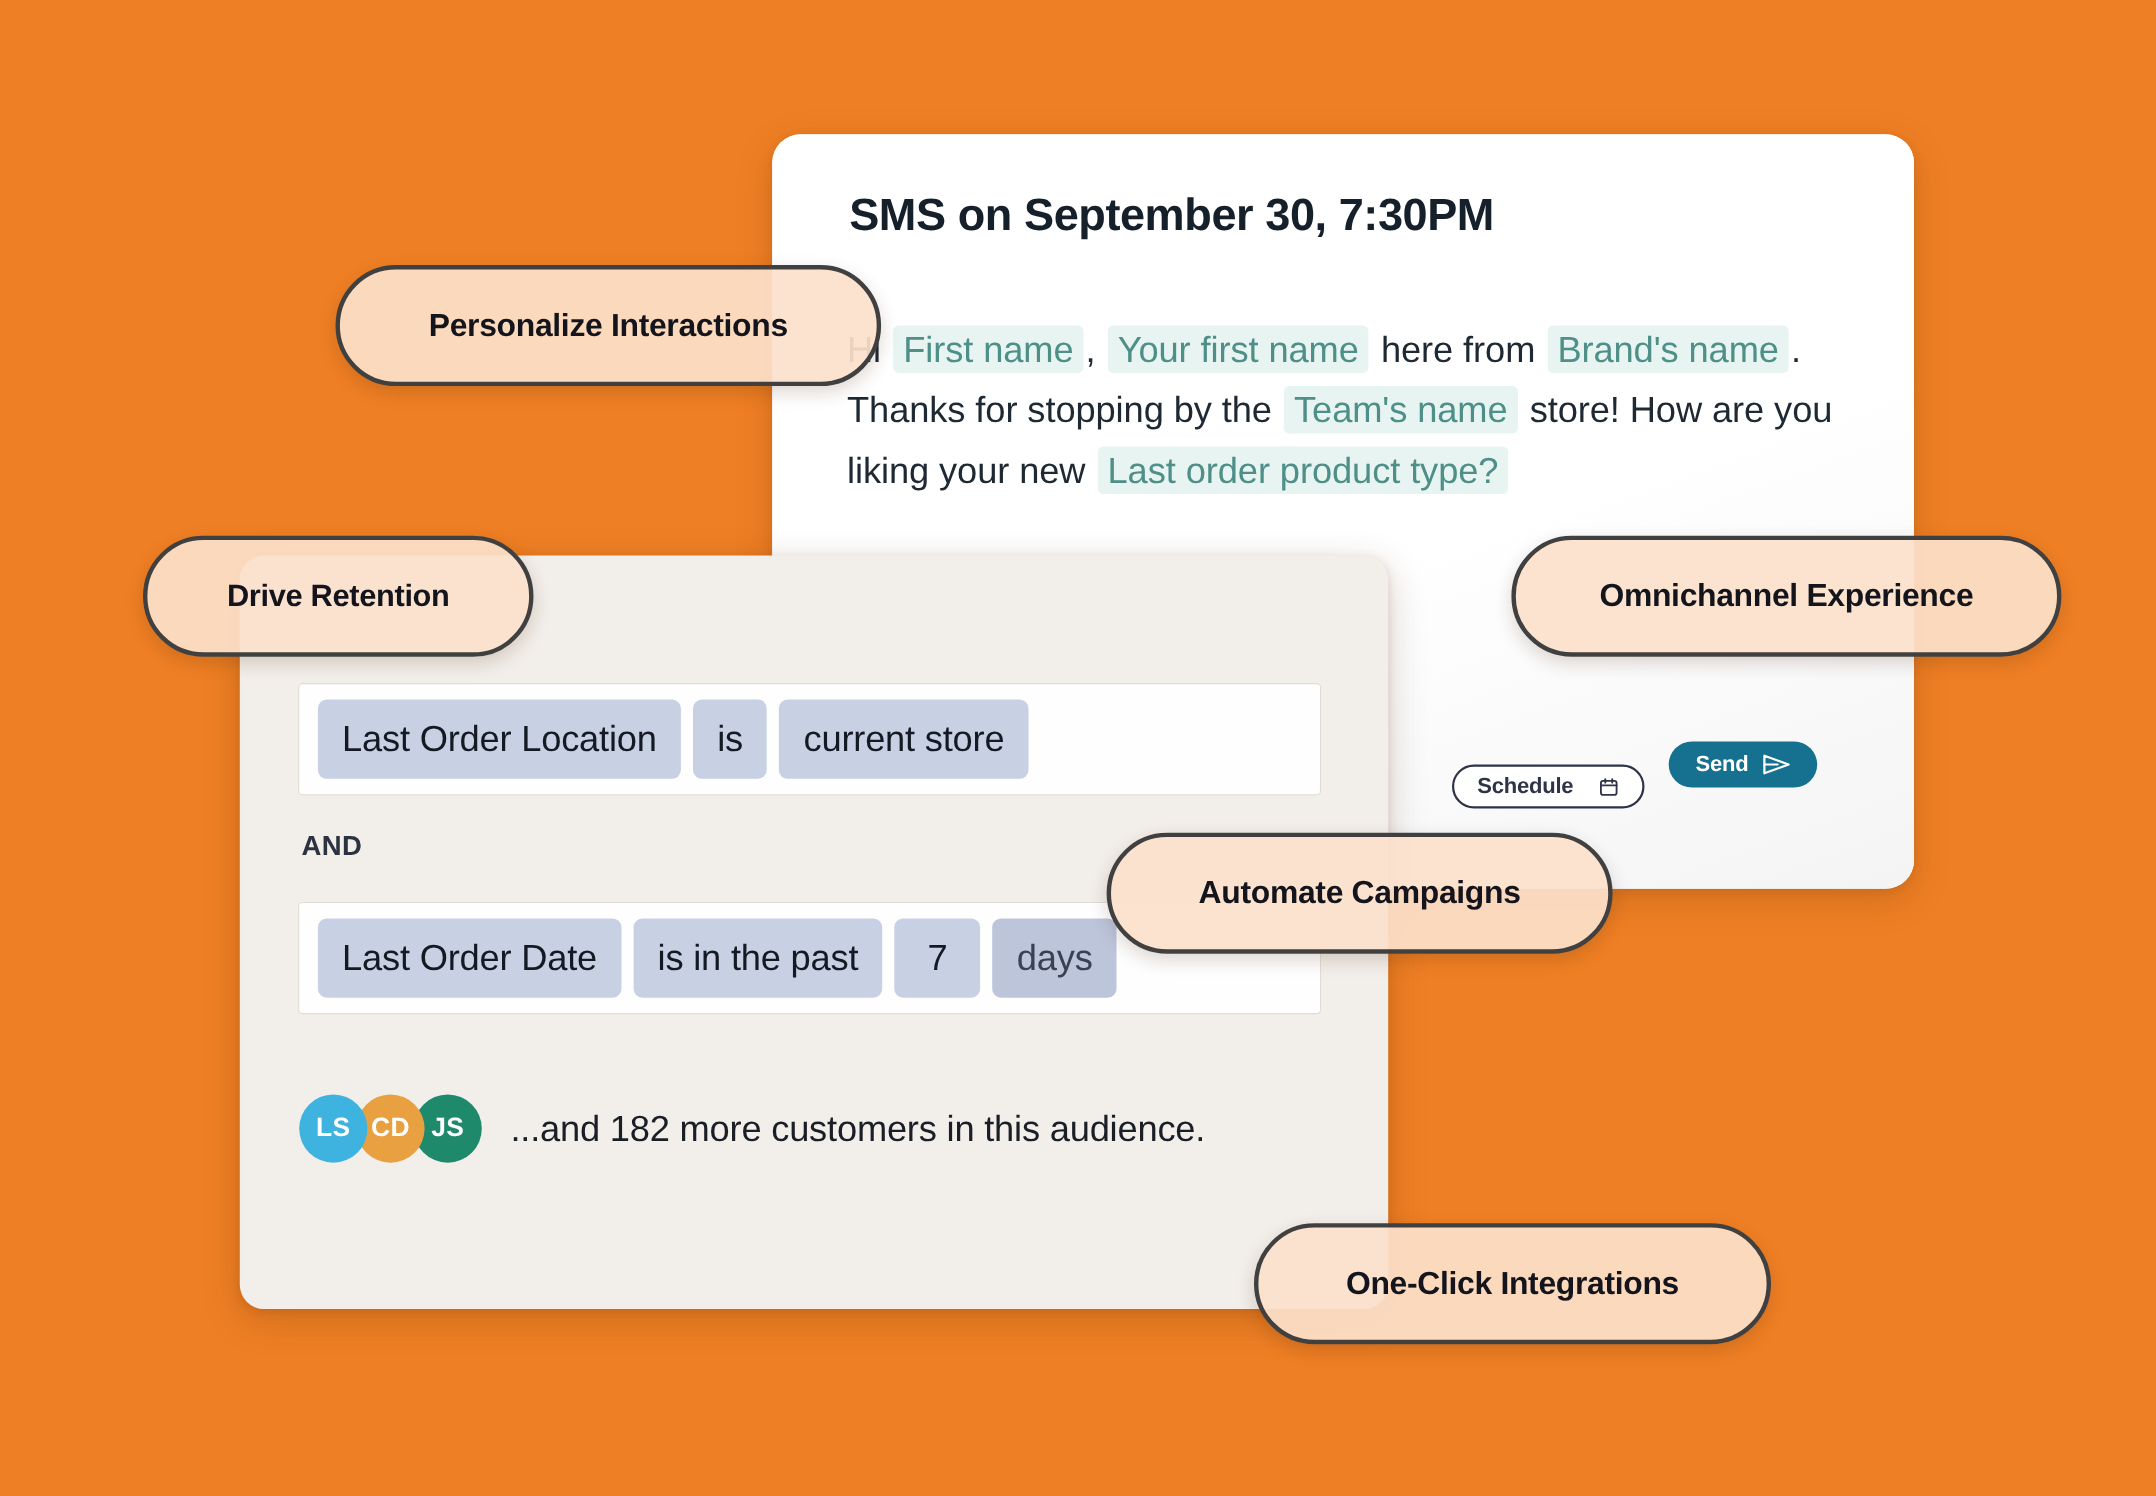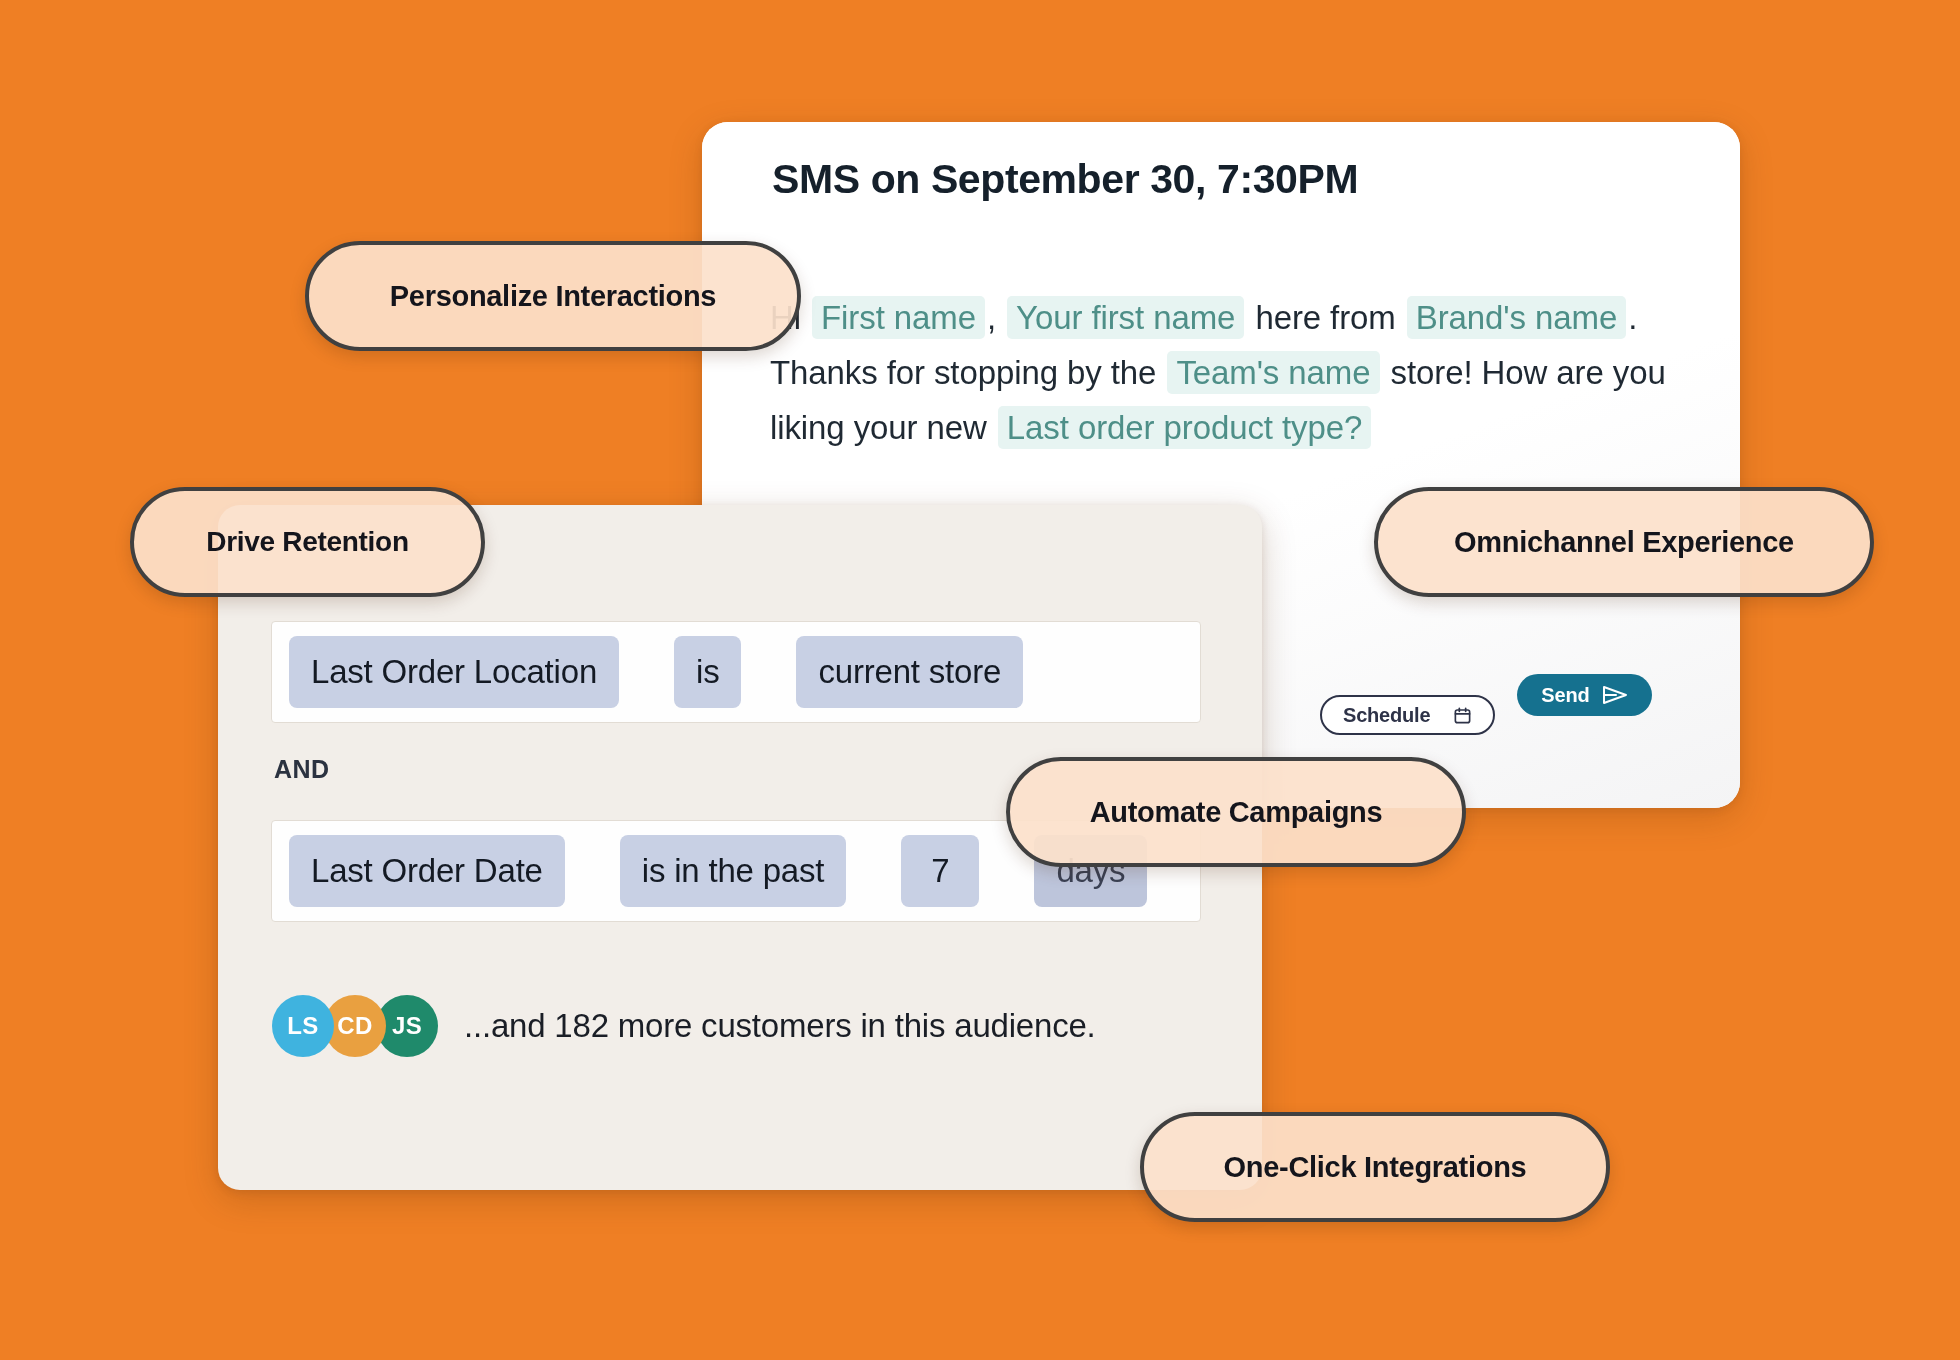--- a/index.html
+++ b/index.html
@@ -30,21 +30,21 @@
     overflow: hidden;
   }
   .sms-card-inner {
     position: absolute;
     left: 0; top: 0; right: 0; bottom: 0;
     background: linear-gradient(160deg, #FFFFFF 0%, #FFFFFF 55%, #F4F4F5 100%);
   }
   .sms-title {
     position: absolute;
     left: 70px;
-    top: 34px;
+    top: 50px;
     font-size: 41px;
     font-weight: bold;
     color: #15202B;
     letter-spacing: -0.4px;
     white-space: nowrap;
   }
   .sms-body {
     position: absolute;
     left: 68px;
     top: 168px;
@@ -119,21 +119,20 @@
     overflow: hidden;
   }
   .cond-row {
     position: absolute;
     background: #FEFEFE;
     border: 1px solid #E2DCD4;
     border-radius: 4px;
     box-sizing: border-box;
     display: flex;
     align-items: center;
-    gap: 44px;
   }
   .cond-row.r1 { left: 53px; top: 116px; width: 930px; height: 102px; padding-left: 17px; }
   .cond-row.r2 { left: 53px; top: 315px; width: 930px; height: 102px; padding-left: 17px; }
   .chip {
     background: #C8D0E4;
     border-radius: 8px;
     color: #141A24;
     font-size: 33px;
     letter-spacing: -0.2px;
     display: flex;

